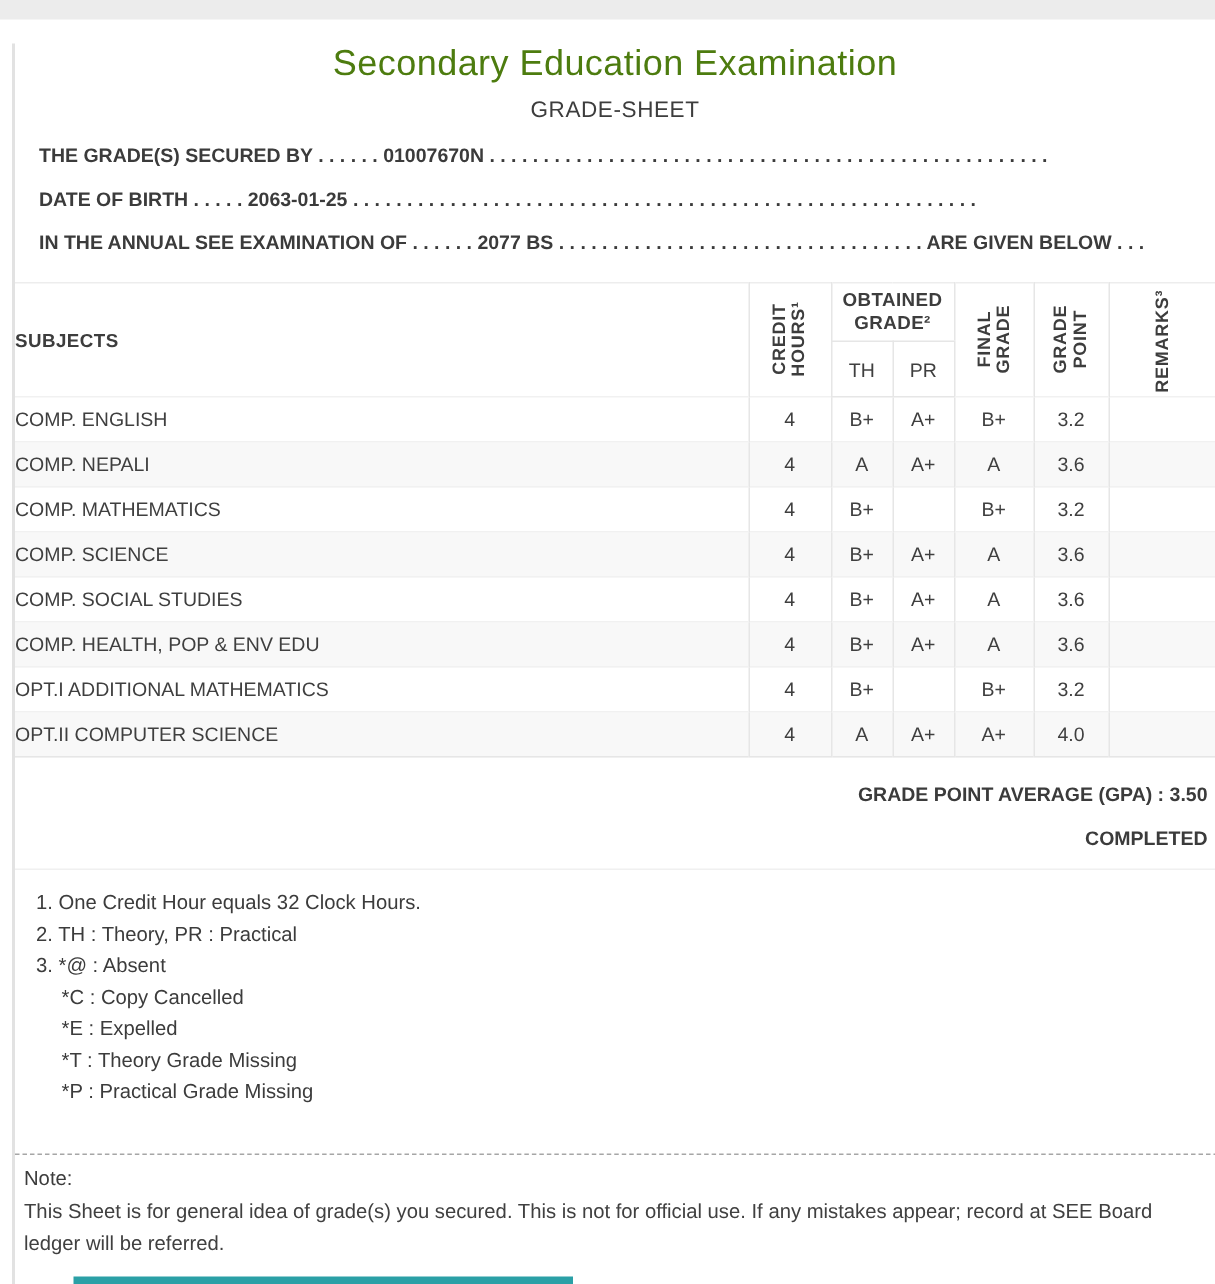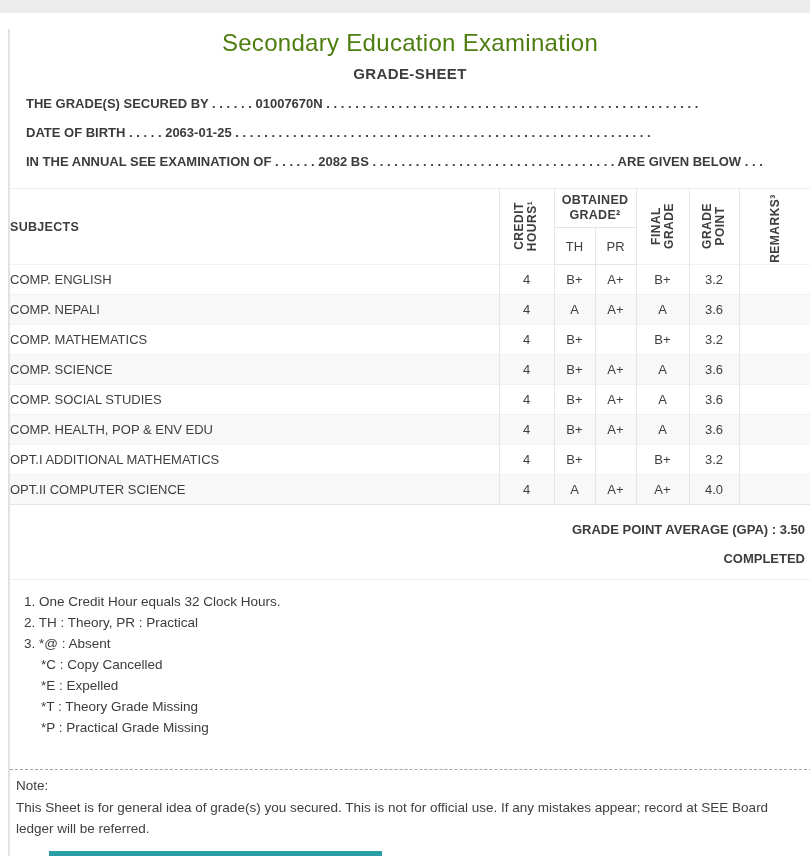--- a/index.html
+++ b/index.html
@@ -6,21 +6,21 @@
   body{
     width:810px;height:856px;position:relative;overflow:hidden;
     background:#ffffff;color:#3c3c3c;
     font-family:"Liberation Sans",sans-serif;
   }
   .top-strip{height:13px;background:#ececec;}
   .sheet{margin-left:8px;border-left:2px solid #e2e2e2;height:843px;position:relative;}
 
   .title{margin-top:16px;text-align:center;font-size:24px;font-weight:400;
          color:#4d7c0f;letter-spacing:0.3px;line-height:28px;}
-  .subtitle{margin-top:8px;text-align:center;font-size:15px;font-weight:700;
+  .subtitle{margin-top:8px;text-align:center;font-size:15px;font-weight:400;
             color:#3d3d3d;letter-spacing:0.4px;line-height:17px;}
 
   .info-line{margin-left:16px;margin-right:4px;font-size:13px;font-weight:700;
              line-height:17px;white-space:nowrap;overflow:hidden;color:#3b3b3b;}
   .info-line.first{margin-top:13px;}
   .info-line + .info-line{margin-top:12px;}
 
   table.grades{margin-top:18px;width:802px;border-collapse:collapse;table-layout:fixed;
                border-top:1px solid #ededed;border-bottom:1px solid #e6e6e6;}
   table.grades td,table.grades th{padding:0;vertical-align:middle;}
@@ -62,21 +62,21 @@
 
 <div class="top-strip"></div>
 
 <div class="sheet">
 
   <div class="title">Secondary Education Examination</div>
   <div class="subtitle">GRADE-SHEET</div>
 
   <div class="info-line first">THE GRADE(S) SECURED BY . . . . . . 01007670N . . . . . . . . . . . . . . . . . . . . . . . . . . . . . . . . . . . . . . . . . . . . . . . . . . . .</div>
   <div class="info-line">DATE OF BIRTH . . . . . 2063-01-25 . . . . . . . . . . . . . . . . . . . . . . . . . . . . . . . . . . . . . . . . . . . . . . . . . . . . . . . . . .</div>
-  <div class="info-line">IN THE ANNUAL SEE EXAMINATION OF . . . . . . 2082 BS . . . . . . . . . . . . . . . . . . . . . . . . . . . . . . . . . . ARE GIVEN BELOW . . .</div>
+  <div class="info-line">IN THE ANNUAL SEE EXAMINATION OF . . . . . . 2077 BS . . . . . . . . . . . . . . . . . . . . . . . . . . . . . . . . . . ARE GIVEN BELOW . . .</div>
 
   <table class="grades">
     <colgroup>
       <col style="width:489px">
         <col style="width:55px">
         <col style="width:41px">
       <col style="width:41px">
         <col style="width:53px">
         <col style="width:50px">
         <col style="width:73px">

